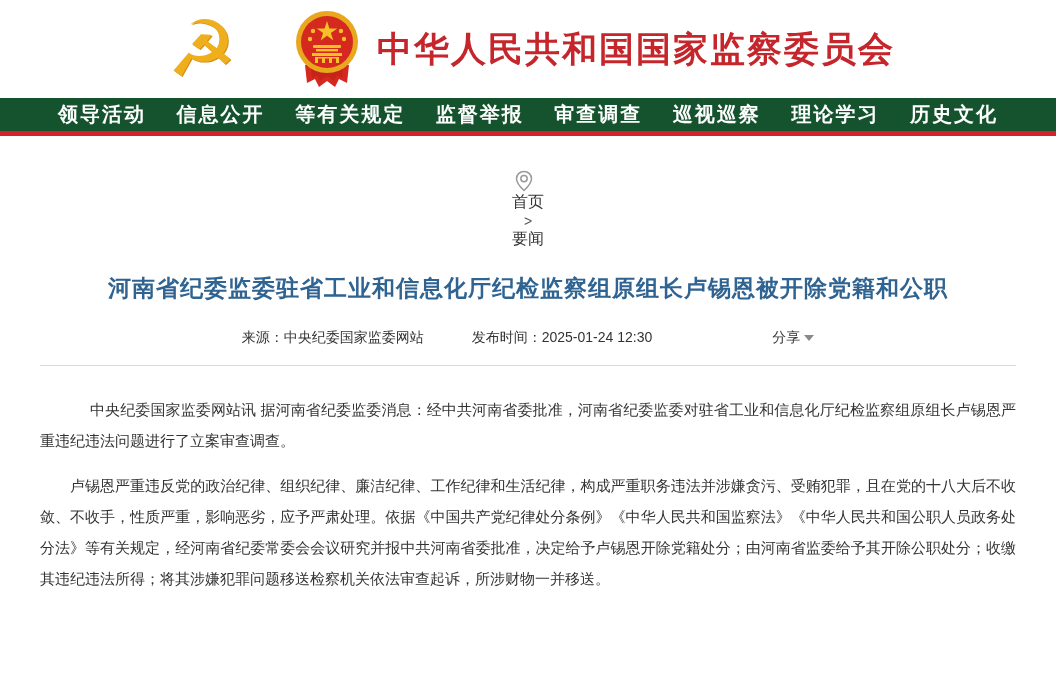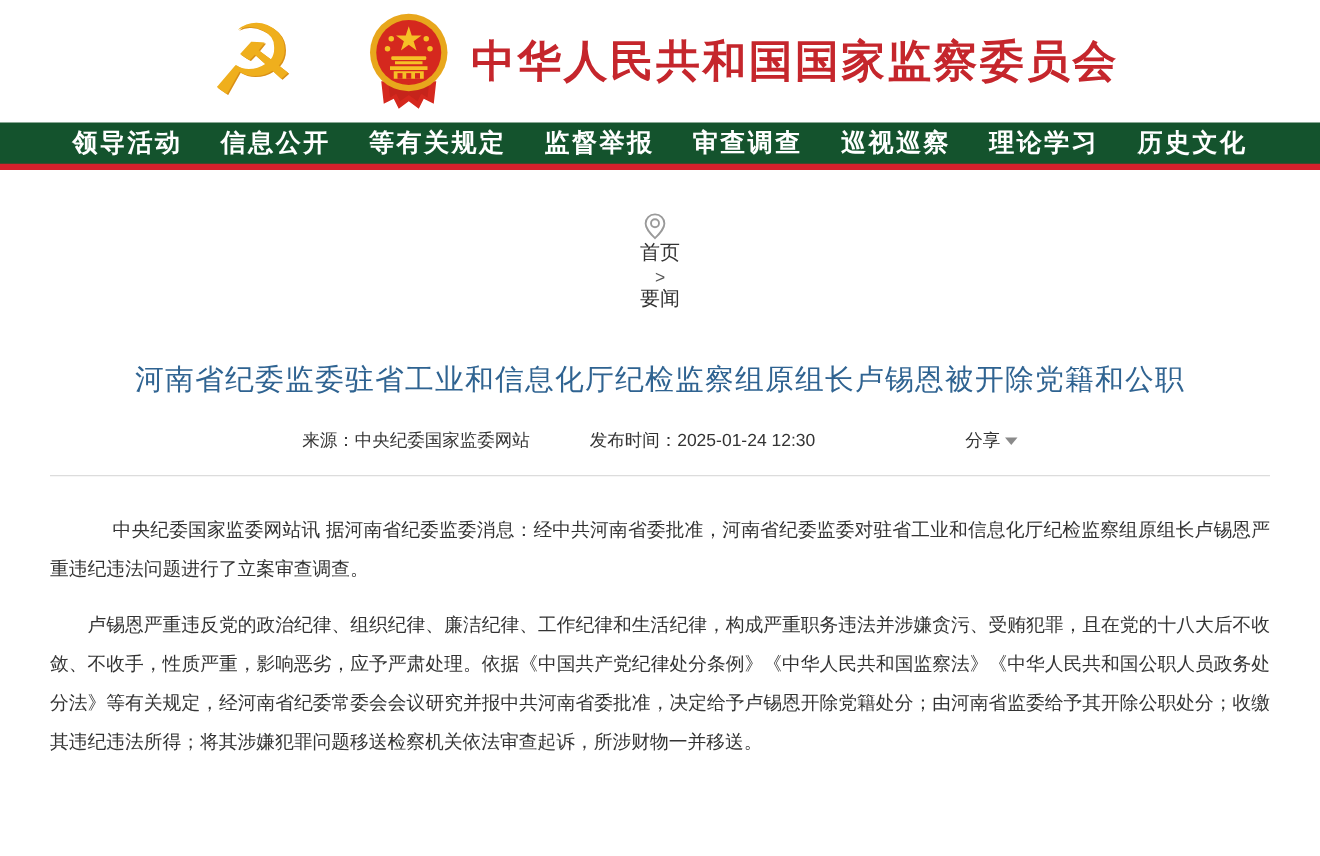--- a/index.html
+++ b/index.html
@@ -50,22 +50,22 @@
 
   .breadcrumb {
     margin-top: 34px; display: flex; align-items: center;
     font-size: 16px; color: #333; flex-direction: column;
   }
   .breadcrumb .pin-icon { margin-right: 8px; display: inline-flex; }
   .breadcrumb a { color: #333; text-decoration: none; cursor: pointer; }
   .breadcrumb .sep { margin: 0 8px; color: #555; font-size: 14px; }
 
   .article-title {
-    margin-top: 38px; text-align: center;
-    color: #2f6391; font-size: 23px; font-weight: normal;
+    margin-top: 23px; text-align: center;
+    color: #2f6391; font-size: 23px; font-weight: bold;
     letter-spacing: 1px; line-height: 30px;
   }
 
   .article-meta {
     margin-top: 26px; display: flex; justify-content: center;
     align-items: flex-end; font-size: 14px; color: #333;
   }
   .meta-block { white-space: nowrap; }
   .meta-gap { display: inline-block; width: 48px; }
   .share-block { cursor: pointer; color: #333; }

